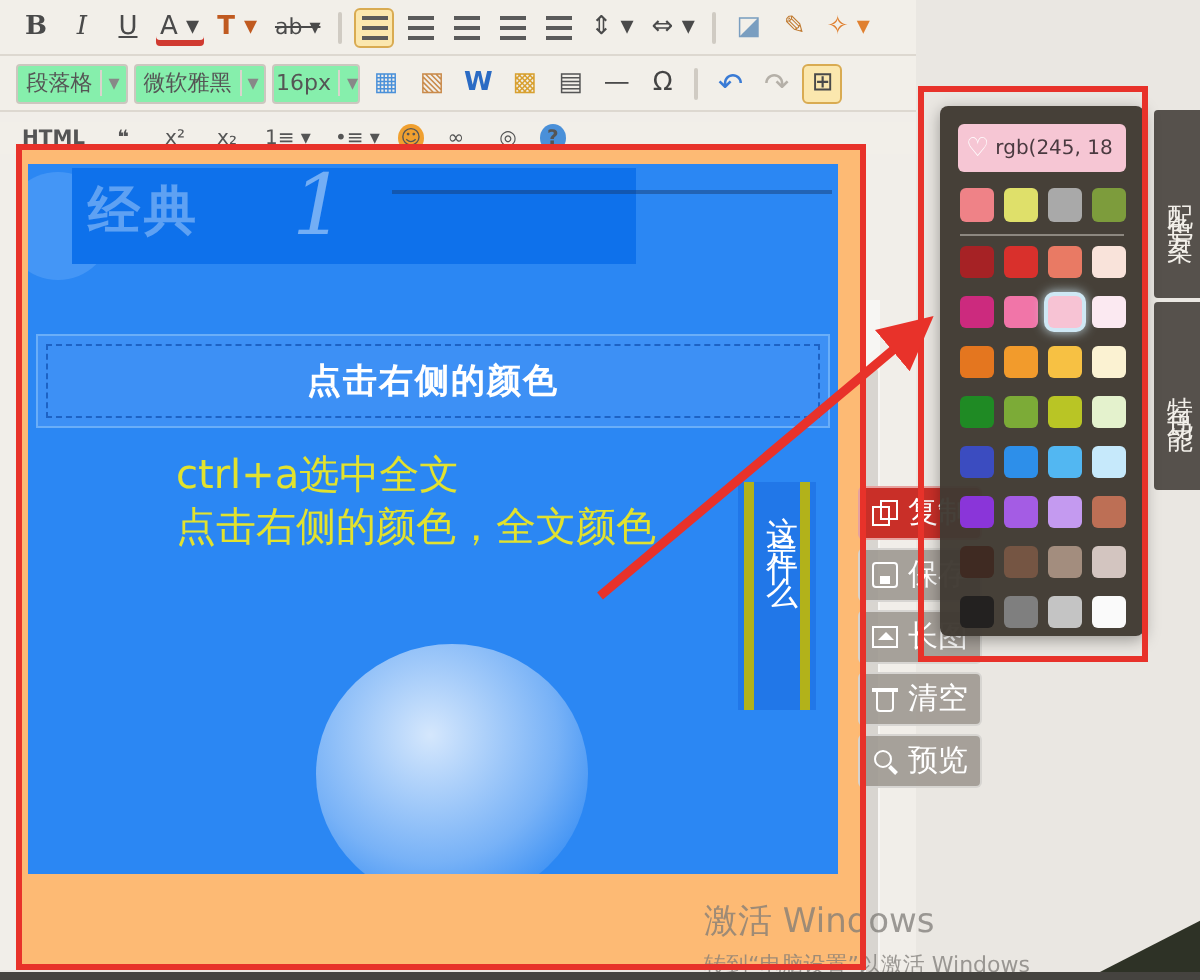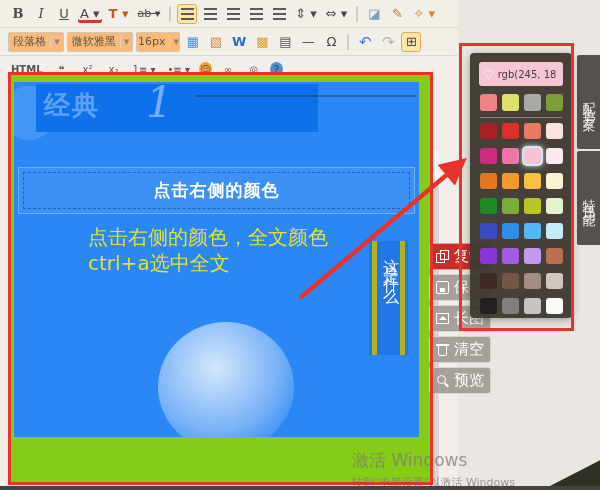--- a/index.html
+++ b/index.html
@@ -18,36 +18,36 @@
   .bars::before{content:"";display:block;width:13px;height:12px;background:repeating-linear-gradient(to bottom,#5a5a5a 0 2px,transparent 2px 5px);}
   .g-bold{font-weight:bold;font-family:"DejaVu Serif",serif;}
   .g-italic{font-style:italic;font-family:"DejaVu Serif",serif;}
   .g-under{text-decoration:underline;}
   .g-fcolor{box-shadow:inset 0 -3px 0 #d03a30;}
   .g-bcolor{color:#c05a20;font-weight:bold;}
   .g-strike{font-size:11px;text-decoration:line-through;}
   .g-eraser{color:#7a9ec0;}
   .g-brush{color:#c07a30;}
   .g-wand{color:#e08030;}
-  .select{height:20px;background:#fdba74;border:1px solid #ccc7bf;font-size:11px;color:#555;padding:0 4px 0 5px;display:flex;align-items:center;border-radius:2px;white-space:nowrap;overflow:hidden;}
+  .select{height:20px;background:#86efac;border:1px solid #ccc7bf;font-size:11px;color:#555;padding:0 4px 0 5px;display:flex;align-items:center;border-radius:2px;white-space:nowrap;overflow:hidden;}
   .select::after{content:"▾";margin-left:4px;padding-left:3px;border-left:1px solid #d9d4cc;color:#888;}
   .w54{width:56px;} .w64{width:66px;} .w44{width:44px;}
   .g-table{color:#4a90d9;} .g-image{color:#c98a4a;} .g-word{color:#2b6bc4;font-weight:bold;}
   .g-shot{color:#d8a030;} .g-video{color:#555;} .g-omega{color:#444;}
   .g-undo{color:#3a7bd5;font-size:15px;} .g-redo{color:#b5b0a8;font-size:15px;}
   #row3 .tb-btn{height:14px;font-size:10px;color:#555;}
   .g-html{font-size:8px;font-weight:bold;color:#5a7a9a;}
   .g-quote{font-size:14px;font-weight:bold;color:#333;}
   .g-smiley{color:#fff;background:#f0a030;border-radius:50%;width:13px;height:13px;min-width:13px;font-size:9px;}
   .g-link{color:#8a8a8a;}
   .g-find{color:#333;}
   .g-help{color:#fff;background:#4a90d9;border-radius:50%;width:13px;height:13px;min-width:13px;font-size:9px;font-weight:bold;}
 
   
-  #editor-white{position:absolute;left:11px;top:75px;width:419px;height:407px;background:#84cc16;z-index:1;}
+  #editor-white{position:absolute;left:11px;top:75px;width:419px;height:407px;background:#fdba74;z-index:1;}
   #tpl{position:absolute;left:3px;top:7px;width:405px;height:355px;background:#2b87f3;overflow:hidden;}
   #tpl-circle{position:absolute;left:-12px;top:4px;width:54px;height:54px;border-radius:50%;background:#4496f6;}
   #tpl-band{position:absolute;left:22px;top:2px;width:282px;height:48px;background:#0e71eb;}
   #tpl-head{position:absolute;left:30px;top:6px;font-size:26px;font-weight:bold;color:rgba(205,228,255,0.42);letter-spacing:2px;}
   #tpl-num{position:absolute;left:132px;top:-4px;font-size:42px;font-style:italic;font-family:"DejaVu Serif",serif;color:rgba(215,235,255,0.5);}
   #tpl-line{position:absolute;left:182px;top:13px;width:220px;height:2px;background:rgba(25,55,105,0.45);}
   #title-box{position:absolute;left:4px;top:85px;width:397px;height:47px;background:#3d90f5;border:1px solid #6aaef8;box-sizing:border-box;}
   #title-inner{position:absolute;inset:4px;border:1px dashed #1d62c4;display:flex;align-items:center;justify-content:center;color:#fff;font-weight:bold;font-size:17px;letter-spacing:1px;}
   #body-text{position:absolute;left:74px;top:142px;font-size:20px;line-height:26px;color:#e2e22e;}
   #vert-box{position:absolute;left:355px;top:159px;width:39px;height:114px;background:#2177e8;}
@@ -290,22 +290,22 @@
       <div id="tpl-circle"></div>
       <div id="tpl-band"></div>
       <div id="tpl-head">经典</div>
       <div id="tpl-num">1</div>
       <div id="tpl-line"></div>
       <div id="title-box">
         <div id="title-inner">点击右侧的颜色</div>
       </div>
       <div id="body-text">
 
-      <div>点击右侧的颜色，全文颜色</div>
-          <div>ctrl+a选中全文</div>
+      <div>ctrl+a选中全文</div>
+          <div>点击右侧的颜色，全文颜色</div>
         </div>
       <div id="vert-box">
         <span class="bar l"></span>
         <span class="bar r"></span>
         <div id="vert-text">这是什么</div>
       </div>
       <div id="ball"></div>
     </div>
 
     <div id="ed-scroll">

